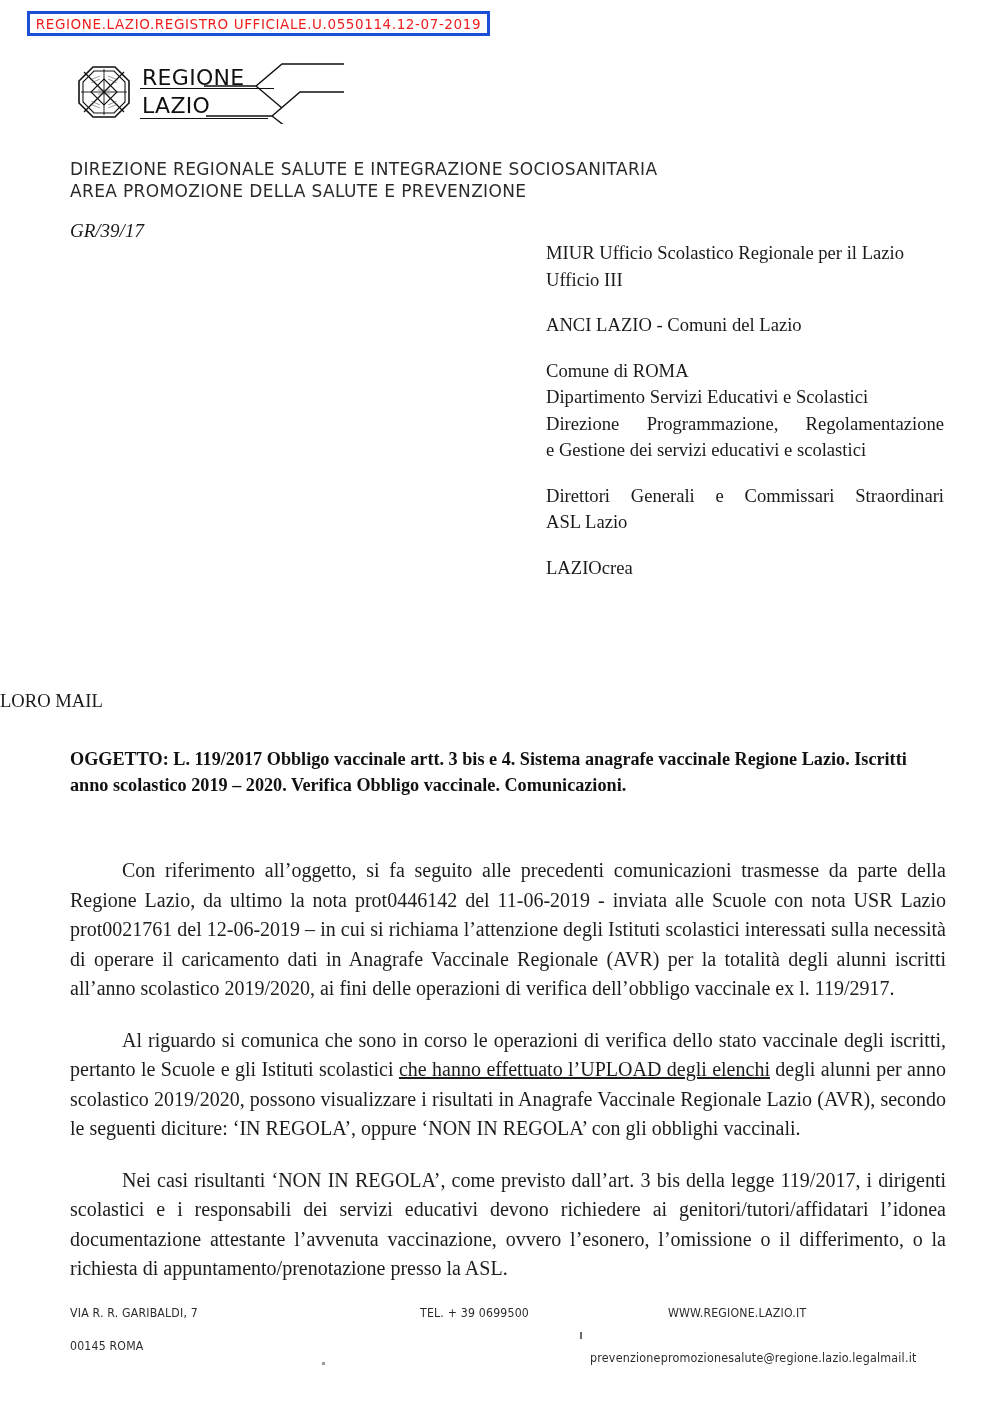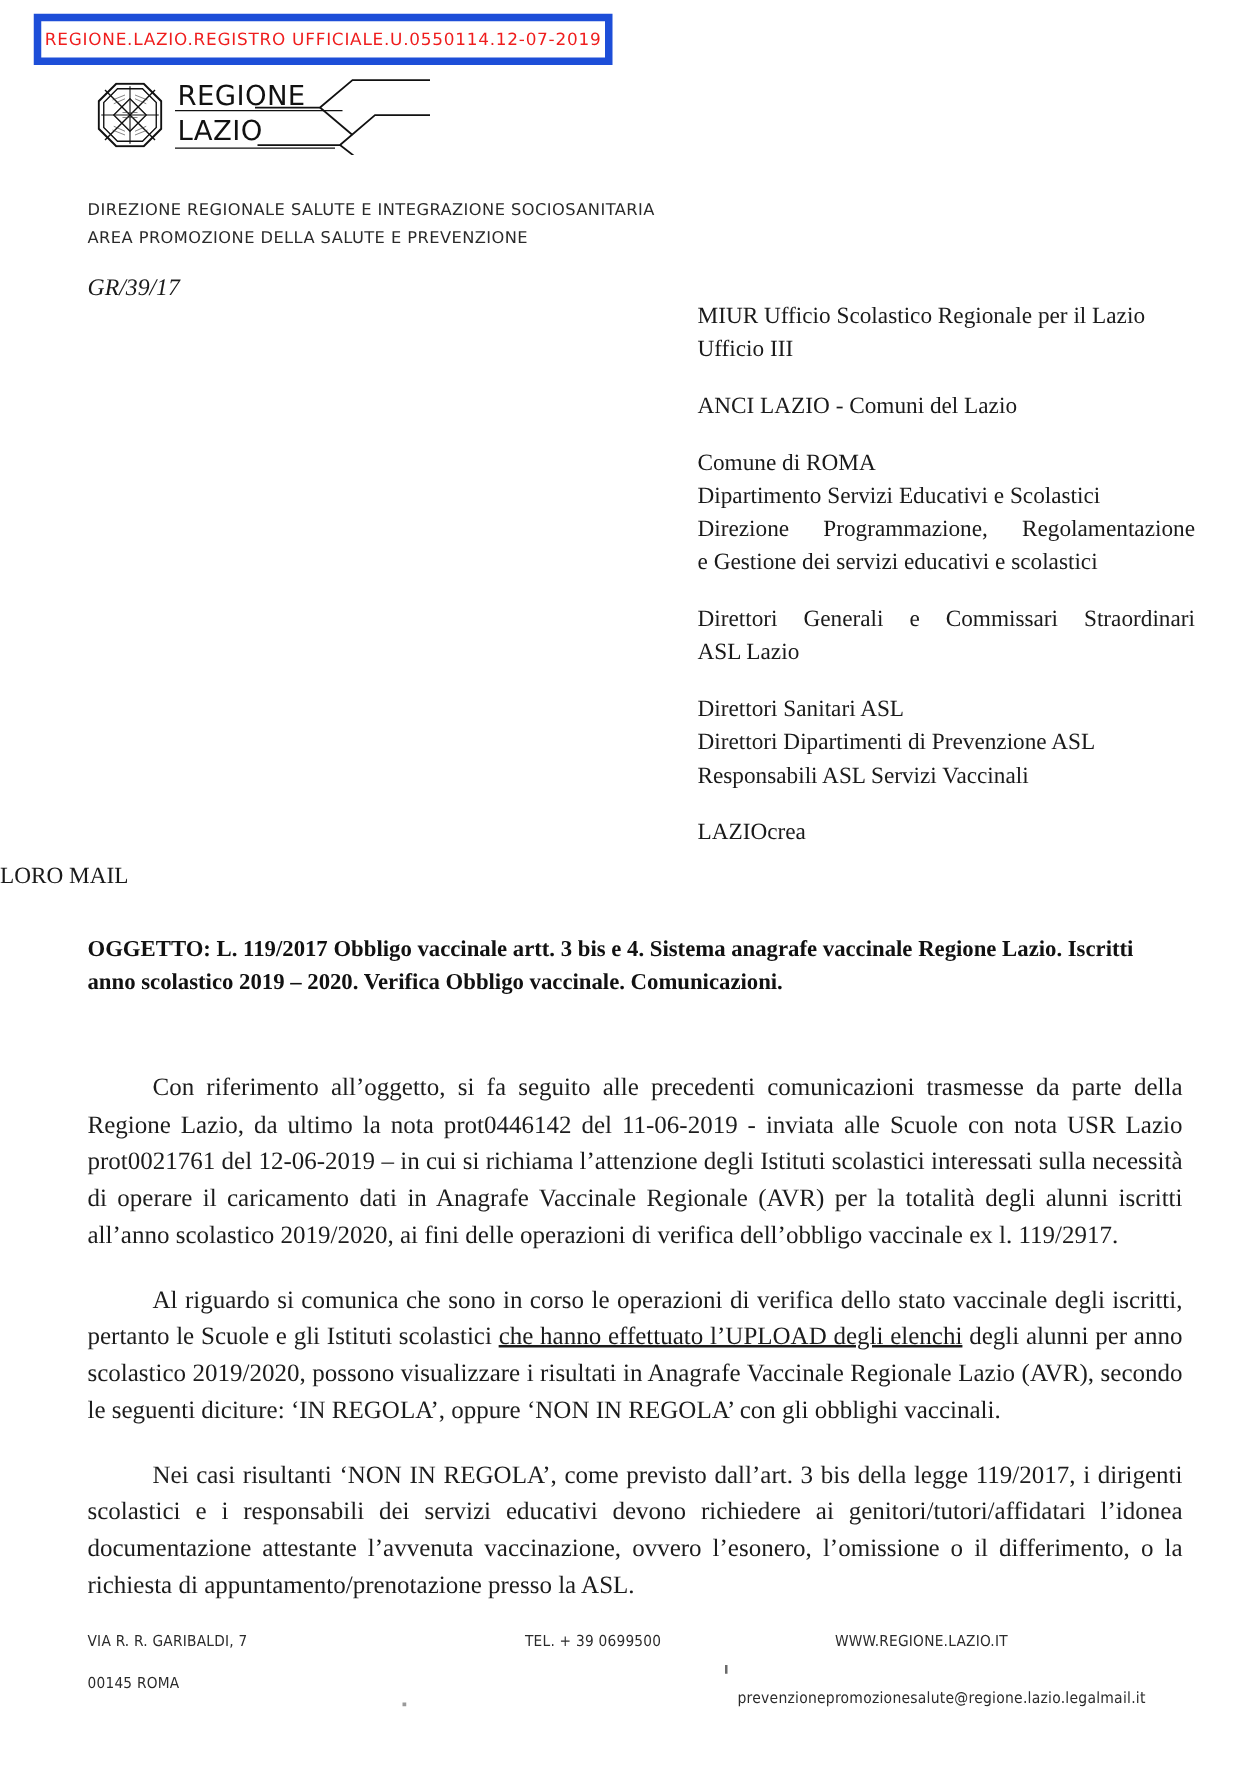--- a/index.html
+++ b/index.html
@@ -16,22 +16,22 @@
     position: relative;
     overflow: hidden;
   }
 
   
   .stamp {
     position: absolute;
     left: 27px;
     top: 11px;
     width: 463px;
-    height: 41px;
-    border: 6px solid #1d4ed8;
+    height: 25px;
+    border: 3px solid #1d4ed8;
     display: flex;
     align-items: center;
     justify-content: center;
   }
   .stamp-text {
     font-family: "DejaVu Sans", sans-serif;
     font-size: 13.5px;
     letter-spacing: 0.6px;
     color: #ef1d1d;
     white-space: nowrap;
@@ -80,40 +80,40 @@
   .logo-chev {
     position: absolute; left: 126px; top: -2px; width: 190px; height: 62px;
   }
 
   
   .dept {
     position: absolute;
     left: 70px;
     top: 158px;
     font-family: "DejaVu Sans", sans-serif;
-    font-size: 13px;
+    font-size: 17px;
     letter-spacing: 0.35px;
     color: #2a2a2a;
     line-height: 22px;
   }
 
   
   .refcode {
     position: absolute;
     left: 70px;
     top: 220px;
     font-size: 19px;
     color: #1a1a1a;
     font-style: italic;
   }
 
   
   .recipients {
     position: absolute;
-    left: 558px;
+    left: 546px;
     top: 240px;
     width: 420px;
     font-size: 18.6px;
     line-height: 26.5px;
     color: #1a1a1a;
   }
   .recip-group { margin-bottom: 19px; }
   .recip-group:last-child { margin-bottom: 0; }
   .recip-line { white-space: nowrap; }
   .recip-line.justify {
@@ -250,25 +250,20 @@
     <div class="recip-line">Comune di ROMA</div>
     <div class="recip-line">Dipartimento Servizi Educativi e Scolastici</div>
     <div class="recip-line justify">Direzione  Programmazione,  Regolamentazione</div>
     <div class="recip-line">e Gestione dei servizi educativi e scolastici</div>
   </div>
   <div class="recip-group">
     <div class="recip-line justify">Direttori  Generali  e  Commissari  Straordinari</div>
     <div class="recip-line">ASL Lazio</div>
   </div>
   <div class="recip-group">
-    <div class="recip-line">Direttori Sanitari ASL</div>
-    <div class="recip-line">Direttori Dipartimenti di Prevenzione ASL</div>
-    <div class="recip-line">Responsabili ASL Servizi Vaccinali</div>
-  </div>
-  <div class="recip-group">
     <div class="recip-line">LAZIOcrea</div>
   </div>
 </div>
 
 <div class="loro-mail">LORO MAIL</div>
 
 <div class="subject">OGGETTO:  L. 119/2017 Obbligo vaccinale artt. 3 bis e 4.  Sistema anagrafe vaccinale Regione Lazio. Iscritti anno scolastico 2019 – 2020.   Verifica Obbligo vaccinale. Comunicazioni.</div>
 
 <div class="body-text">
   <p class="para">Con riferimento all’oggetto, si fa seguito alle precedenti comunicazioni trasmesse da parte della Regione Lazio, da ultimo la nota prot0446142 del 11-06-2019 - inviata alle Scuole con nota USR Lazio prot0021761 del 12-06-2019 – in cui si richiama l’attenzione degli Istituti scolastici interessati sulla necessità di operare il caricamento dati in Anagrafe Vaccinale Regionale (AVR) per la totalità degli alunni iscritti all’anno scolastico 2019/2020, ai fini delle operazioni di verifica dell’obbligo vaccinale ex l. 119/2917.</p>

